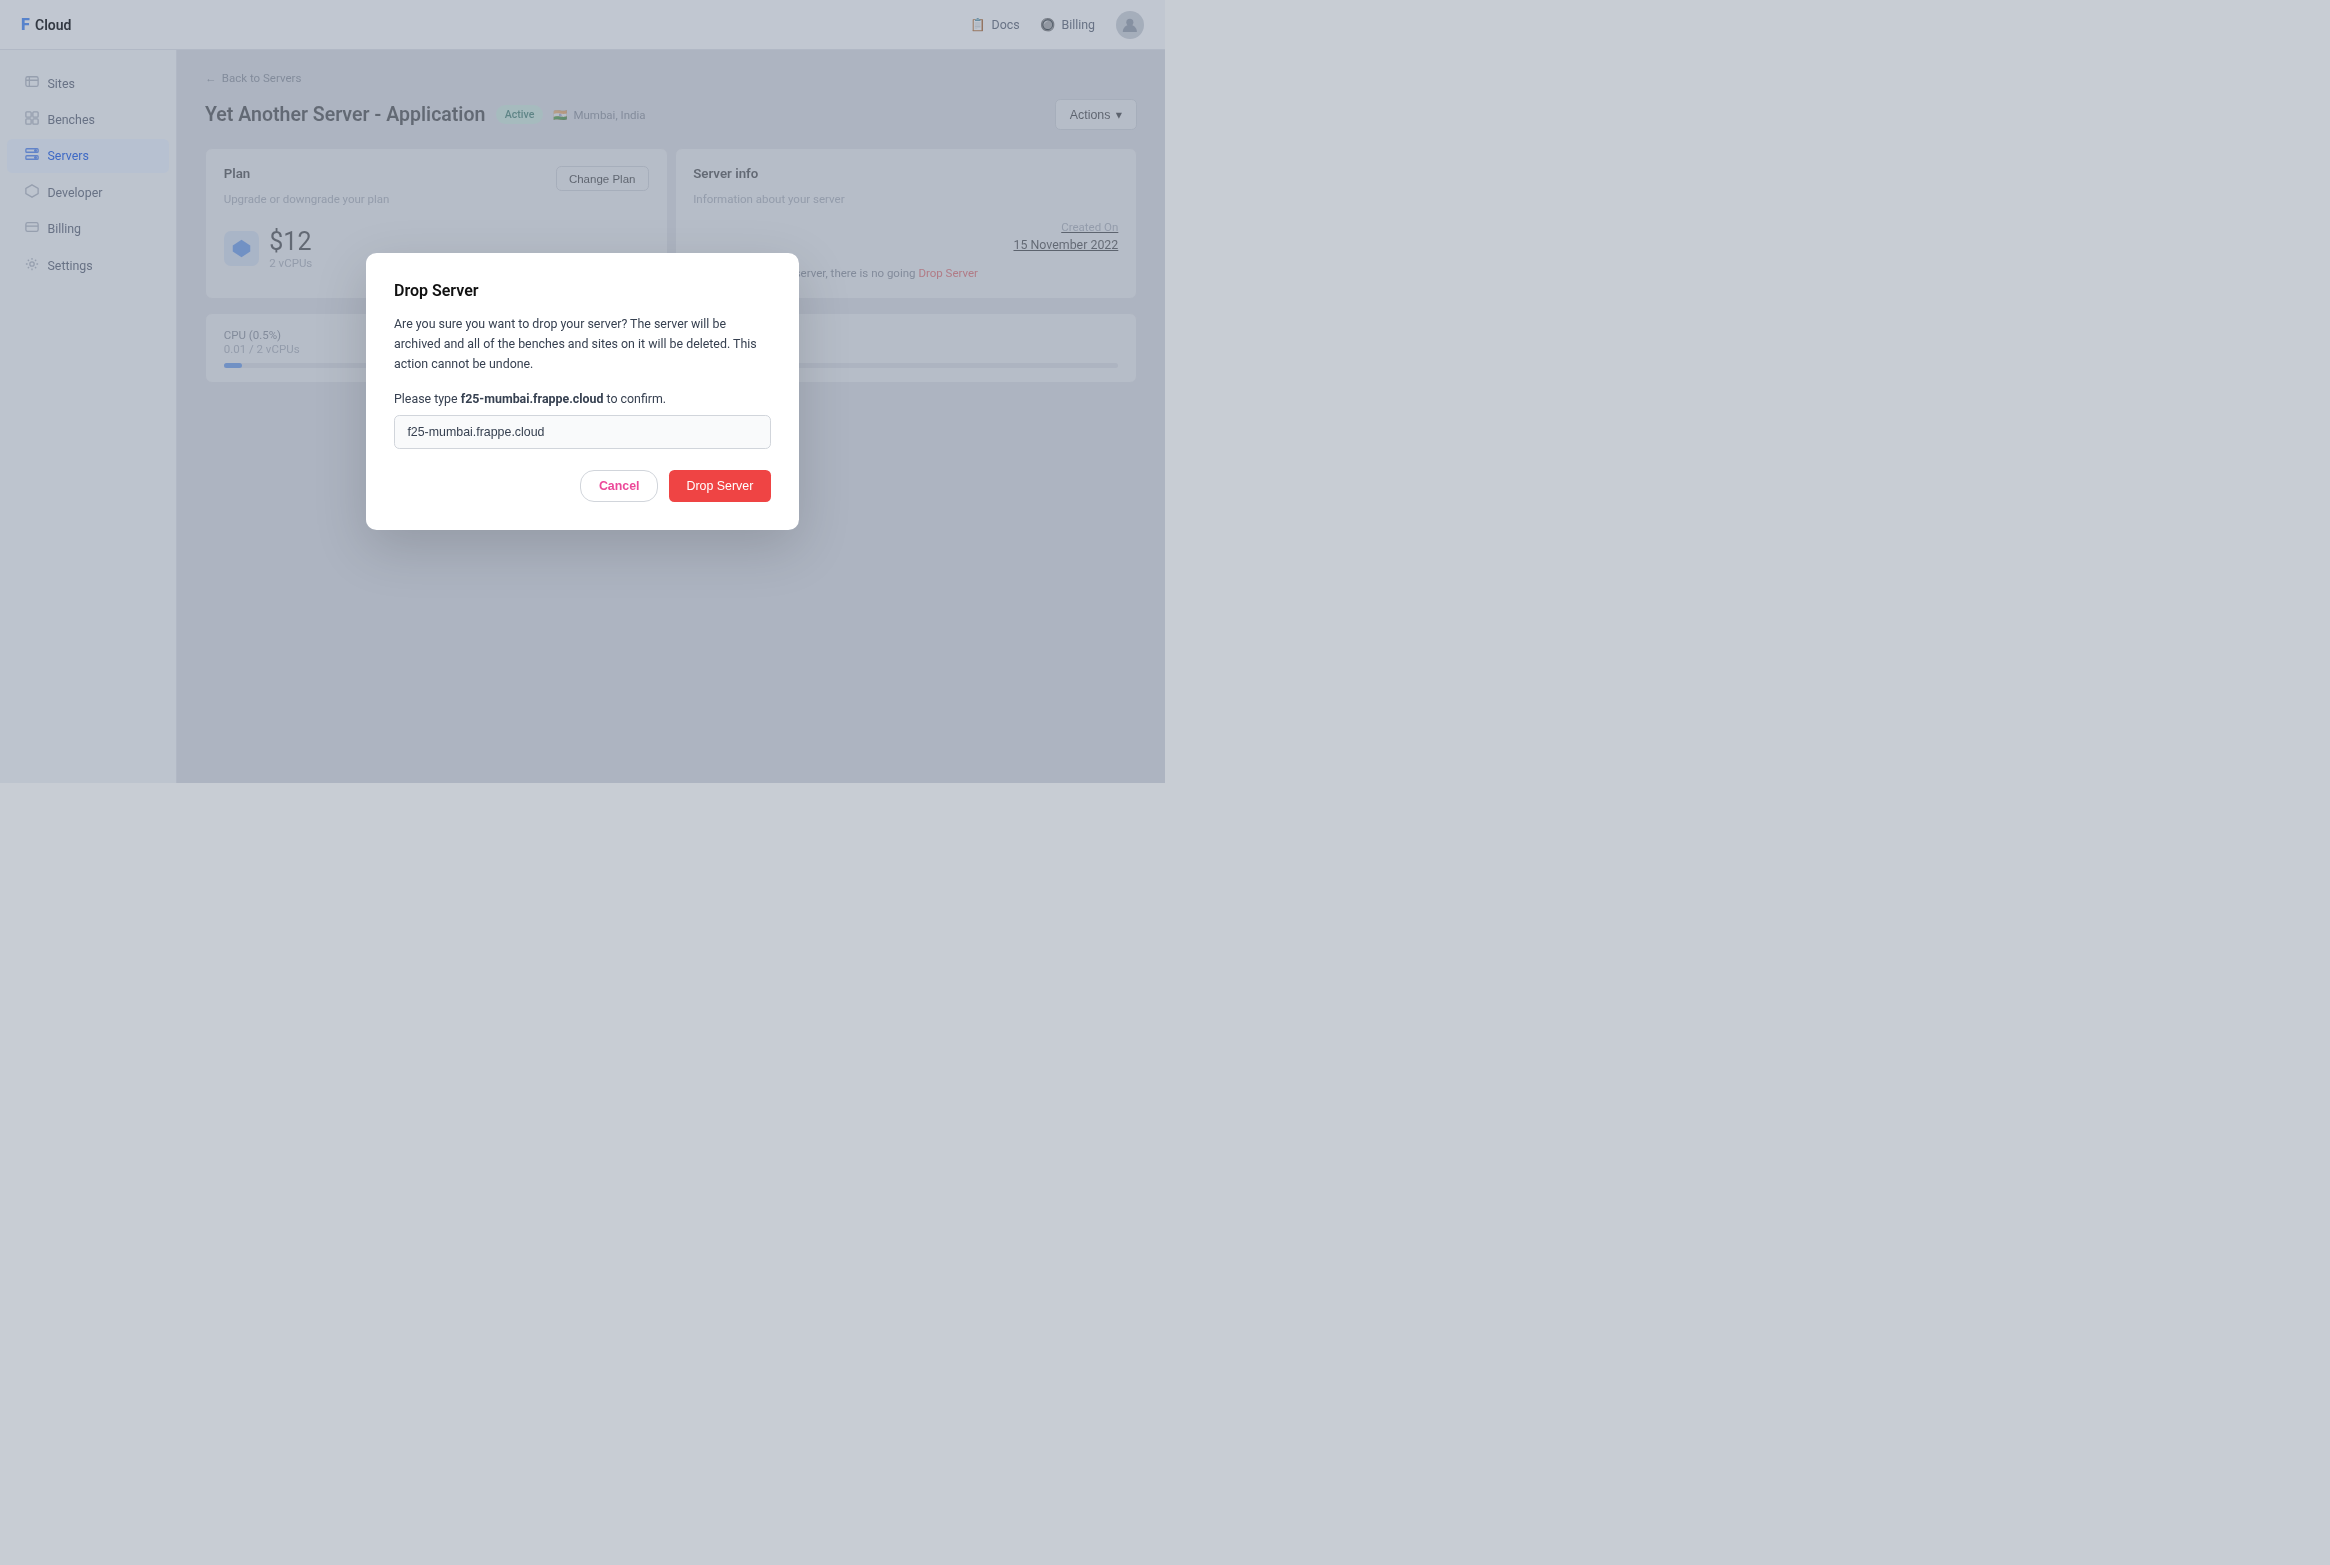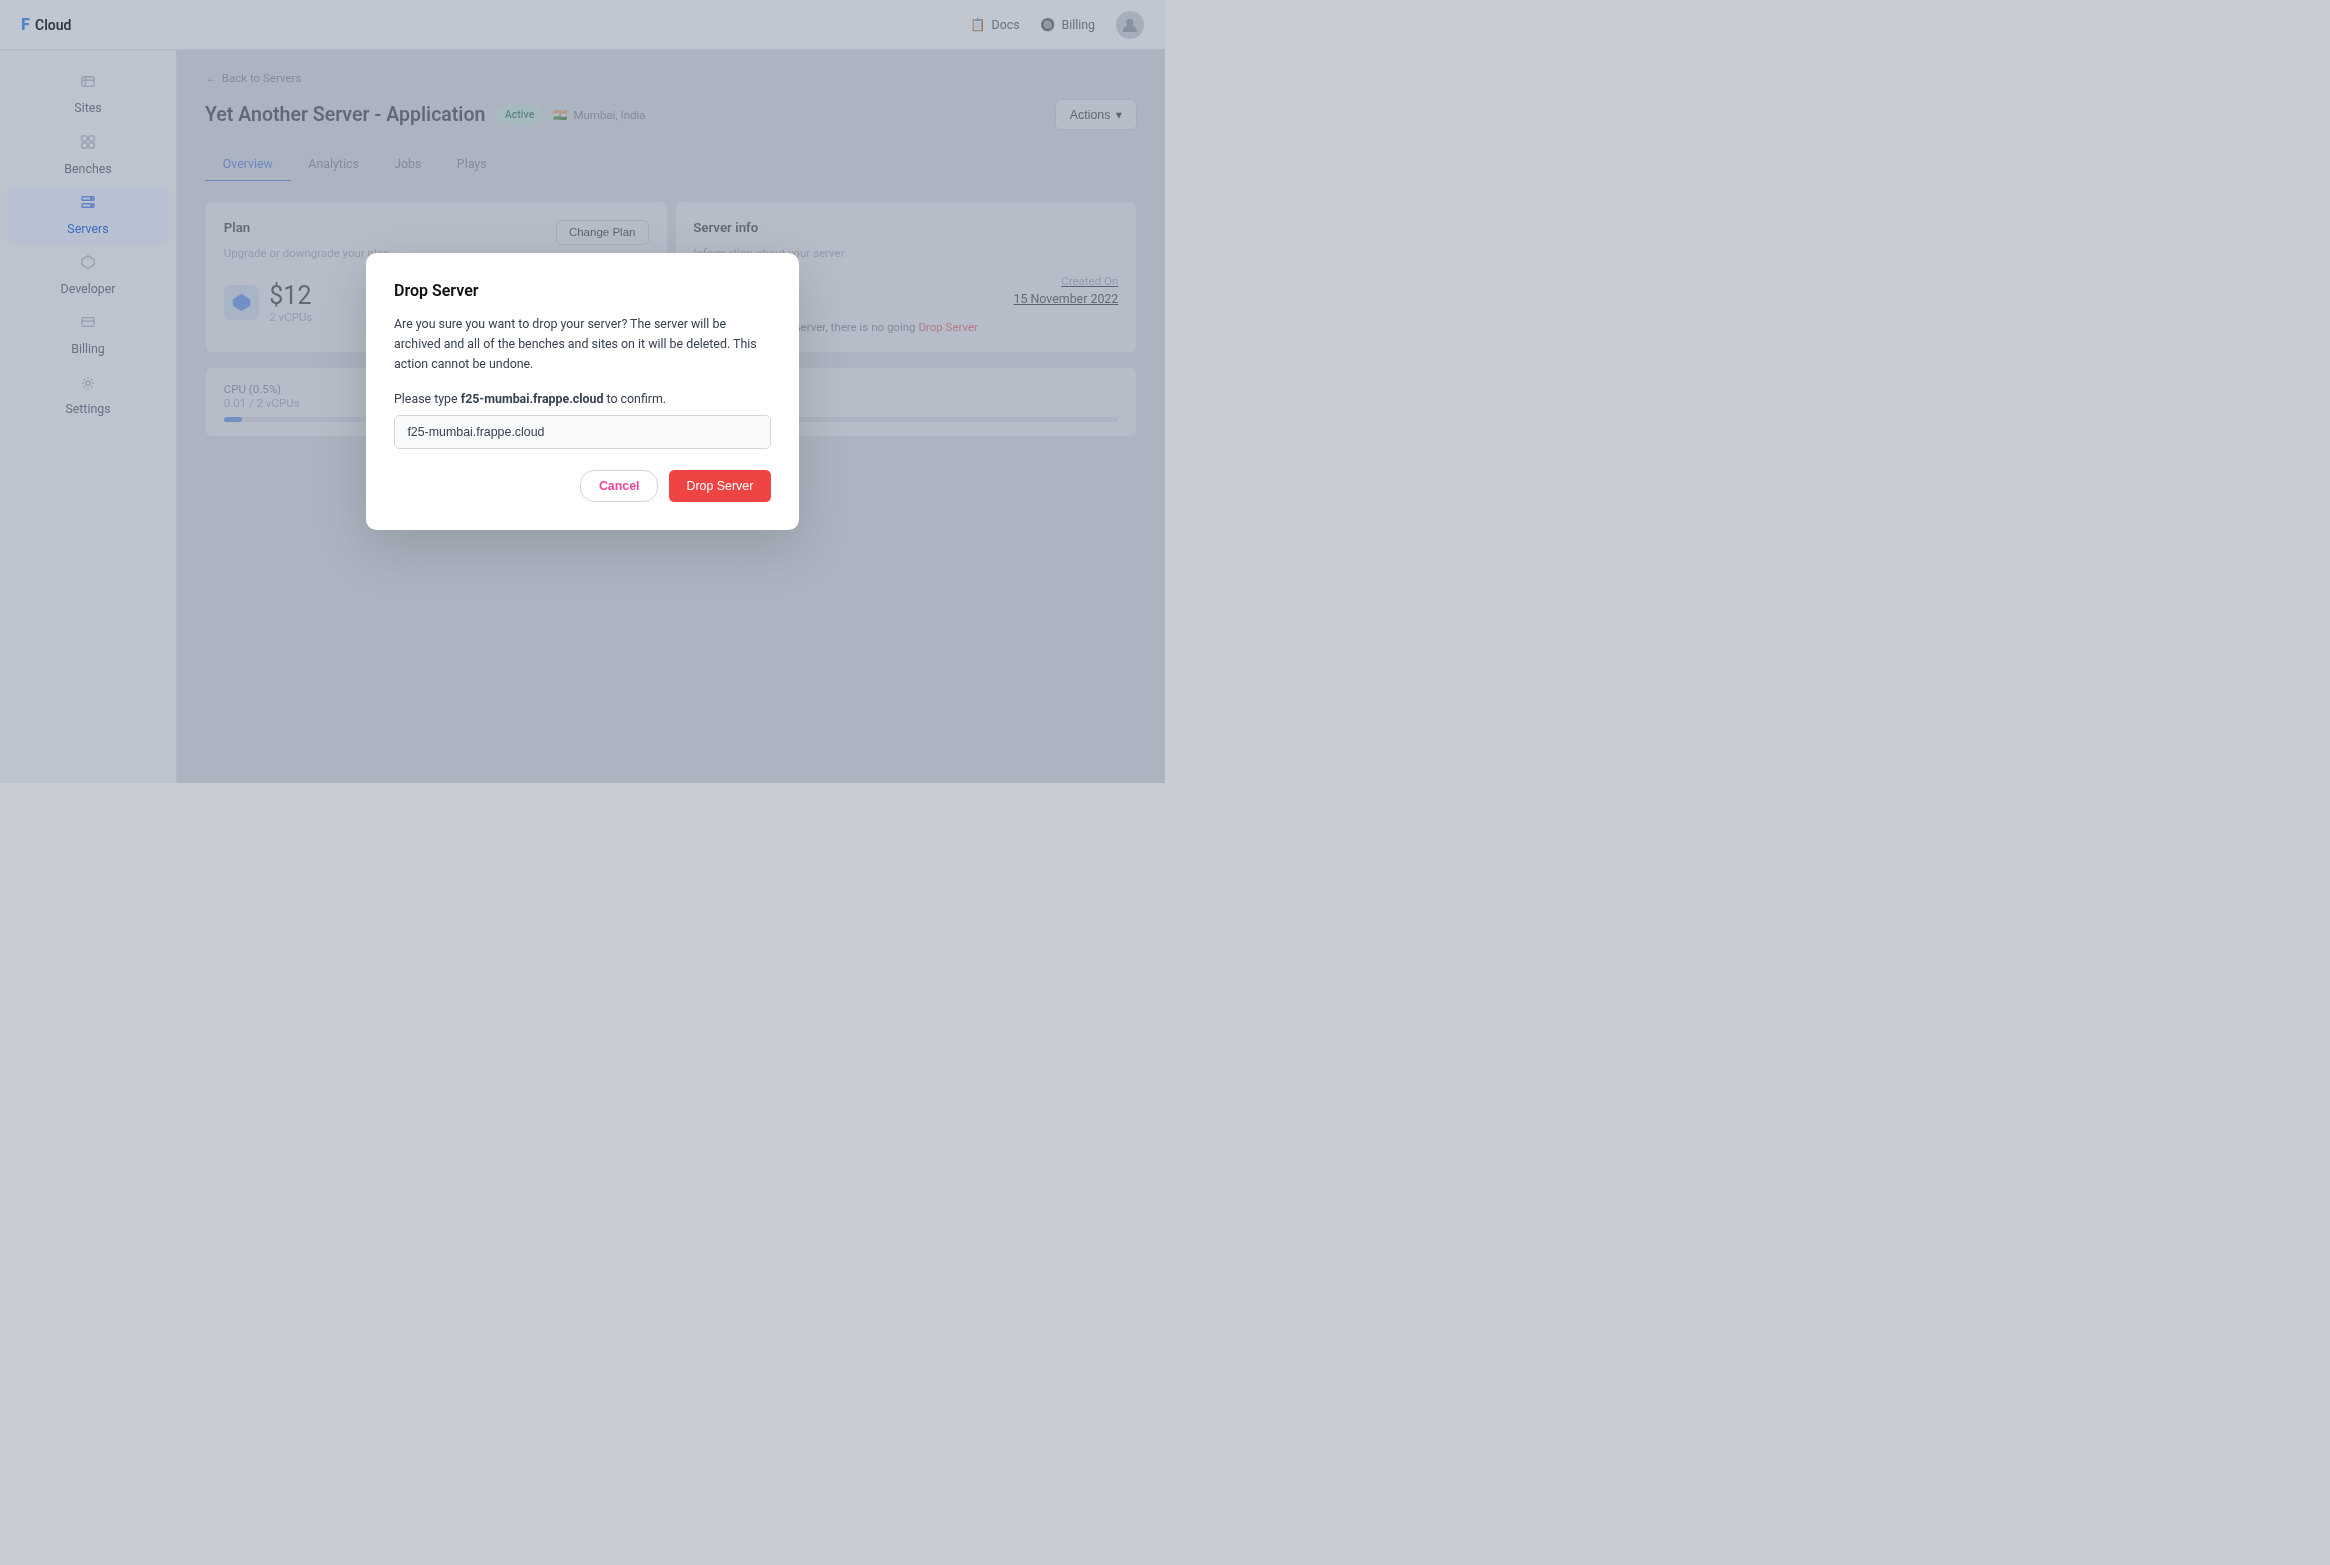--- a/index.html
+++ b/index.html
@@ -80,21 +80,20 @@
     .sidebar-item {
       display: flex;
       align-items: center;
       gap: 8.8px;
       padding: 8.8px 17.7px;
       font-size: 12.4px;
       color: #6b7280;
       cursor: pointer;
       border-radius: 5.3px;
       margin: 1.8px 7px;
-      flex-direction: column;
     }
     .sidebar-item.active {
       color: #2563eb;
       background: #eff6ff;
     }
     .sidebar-icon {
       font-size: 14px;
       opacity: 0.7;
     }
 
@@ -436,26 +435,20 @@
         <div class="location-badge">
           <span>🇮🇳</span>
           <span>Mumbai, India</span>
         </div>
         <button class="actions-btn">
           <span>Actions</span>
           <span>▾</span>
         </button>
       </div>
 
-      <div class="tabs">
-        <div class="tab active">Overview</div>
-        <div class="tab">Analytics</div>
-        <div class="tab">Jobs</div>
-        <div class="tab">Plays</div>
-      </div>
 
       <div class="content-grid">
 
         <div class="card">
           <div style="display:flex; justify-content:space-between; align-items:flex-start; margin-bottom:7px;">
             <div>
               <div class="card-title">Plan</div>
               <div class="card-subtitle">Upgrade or downgrade your plan</div>
             </div>
             <button class="change-plan-btn">Change Plan</button>

